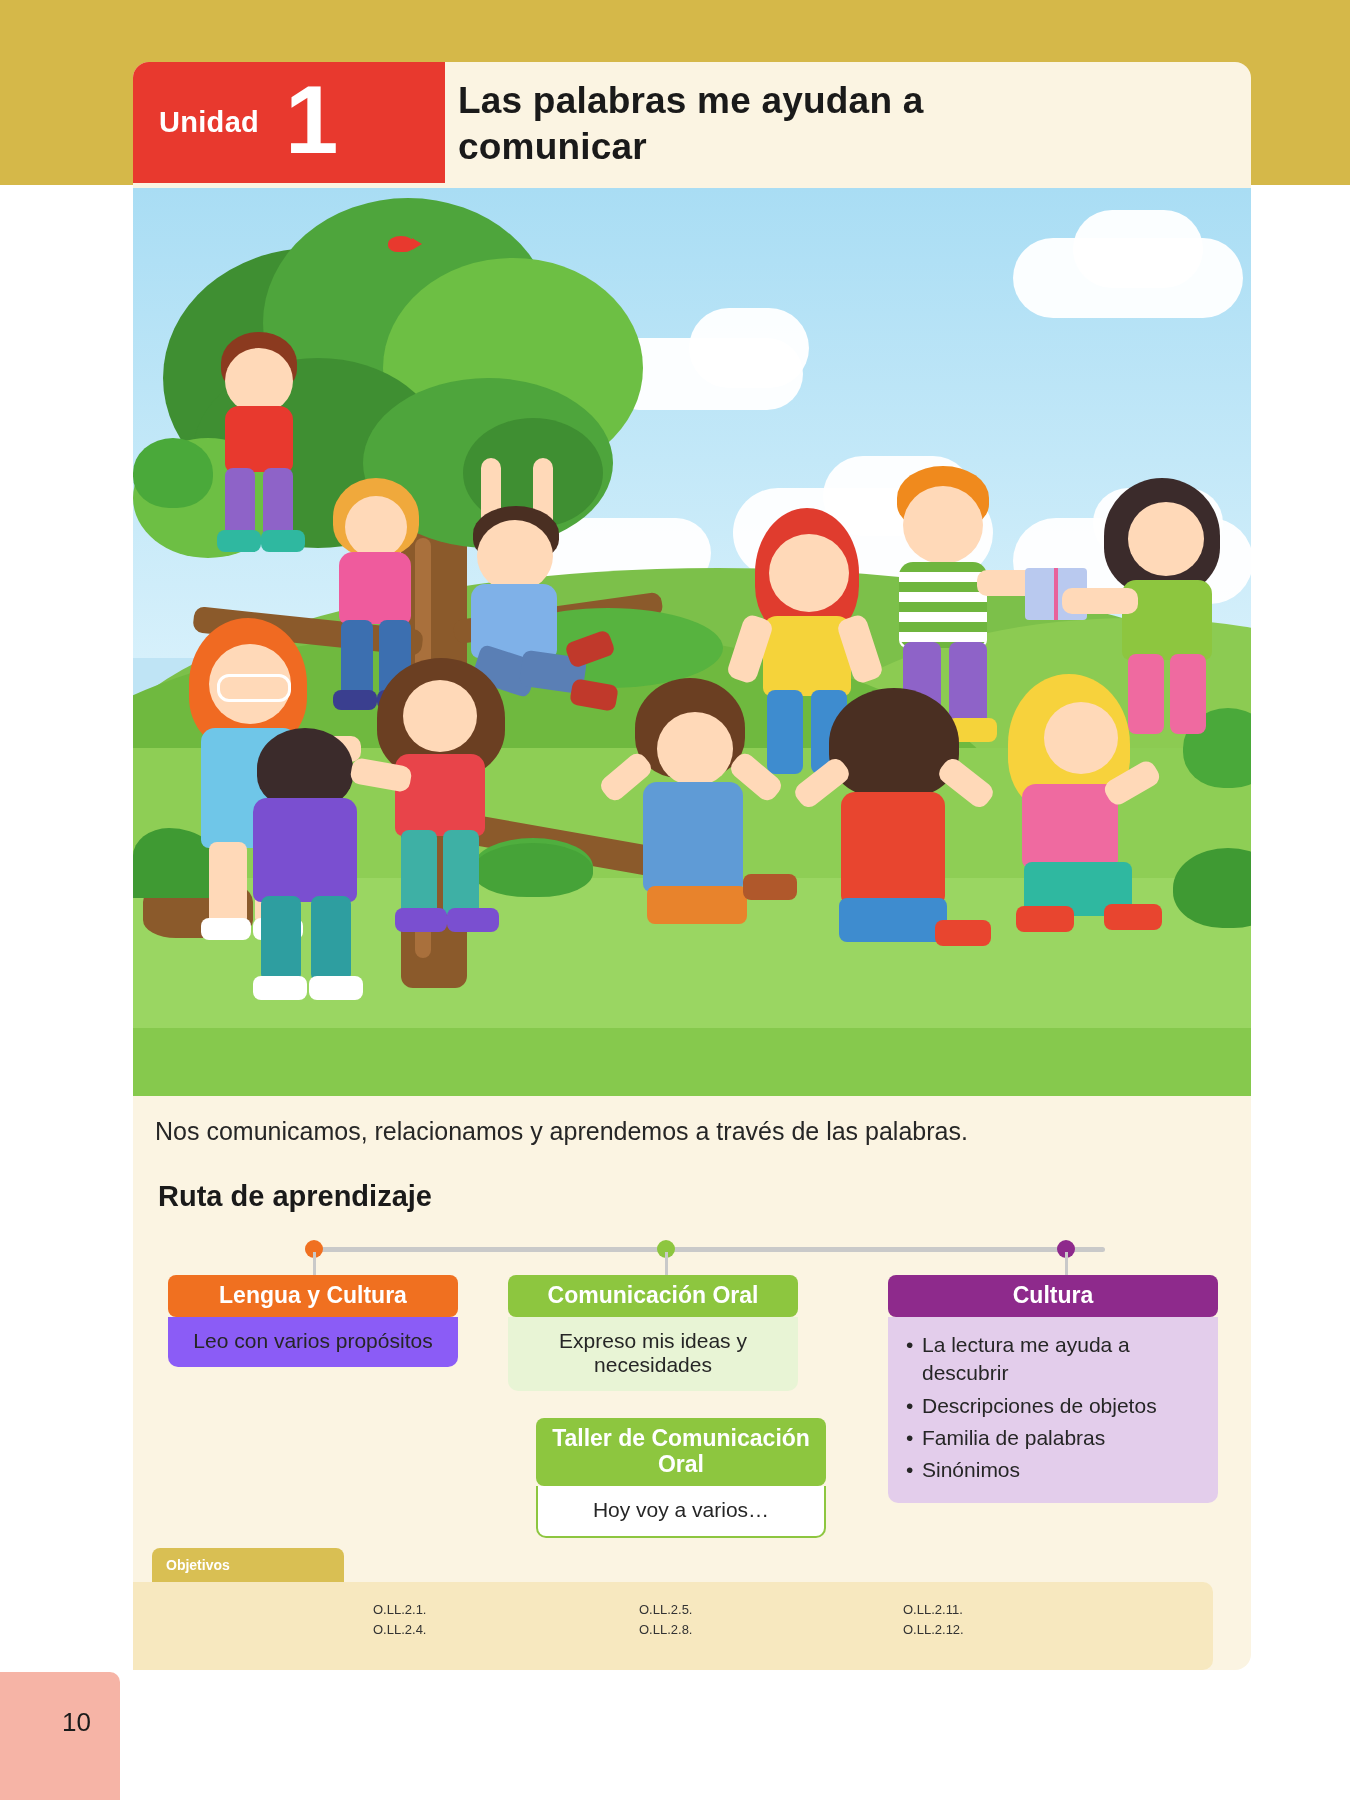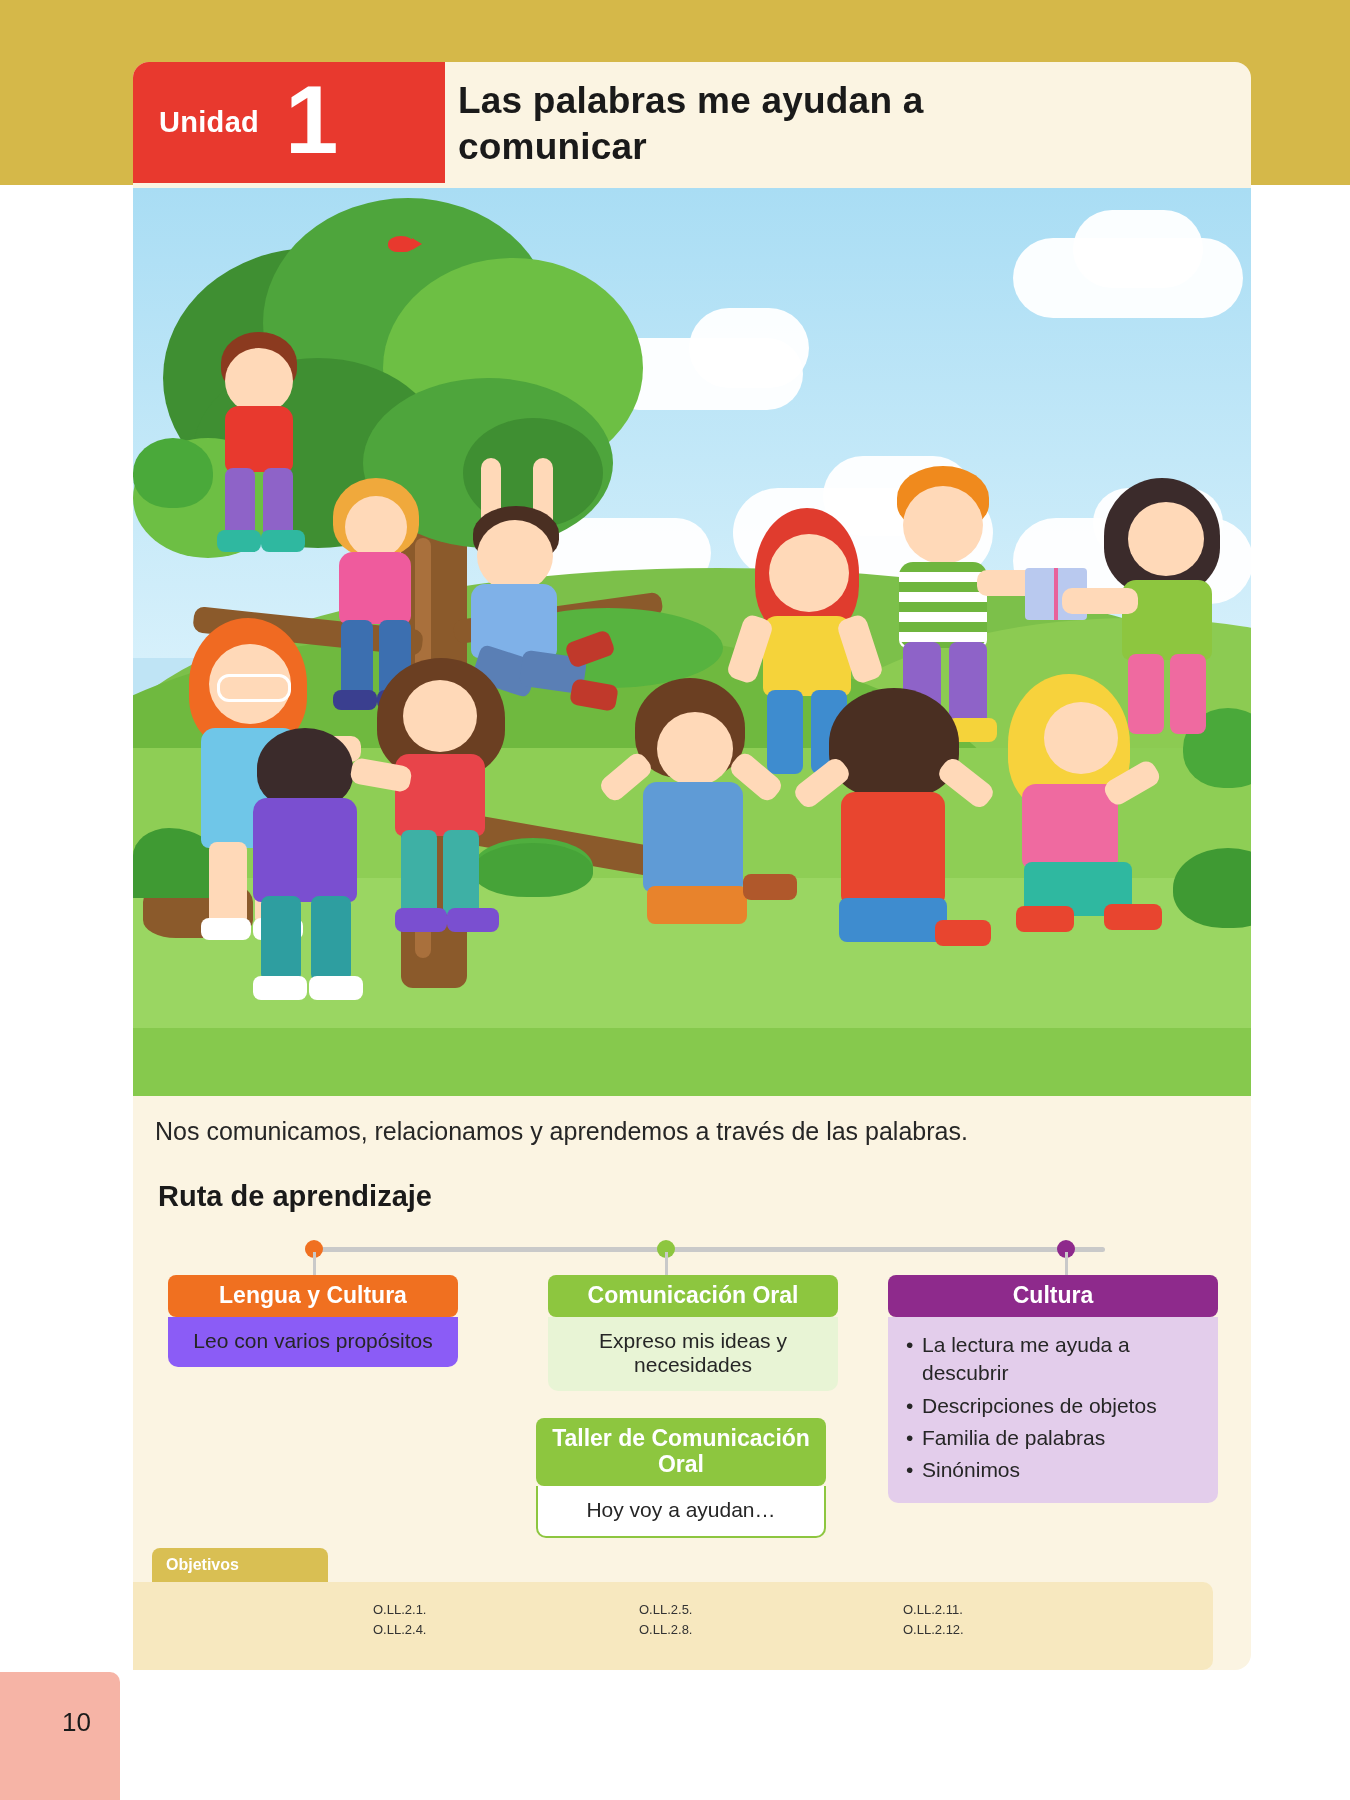--- a/index.html
+++ b/index.html
@@ -242,21 +242,21 @@
     color: #262626;
     text-align: center;
     padding: 12px 10px 14px;
   }
 
   
   #col-lengua { left: 168px; top: 1275px; width: 290px; }
   #col-lengua .pill-head { background: #f07020; }
   #col-lengua .pill-body { background: #8b5cf6; }
 
-  #col-oral { left: 548px; top: 1275px; width: 290px; }
+  #col-oral { left: 508px; top: 1275px; width: 290px; }
   #col-oral .pill-head { background: #8dc63f; }
   #col-oral .pill-body { background: #e8f4d5; }
 
   #col-taller { left: 536px; top: 1418px; width: 290px; }
   #col-taller .pill-head { background: #8dc63f; line-height: 1.15; }
   #col-taller .pill-body {
     background: #ffffff;
     border: 2px solid #8dc63f;
     border-top: none;
     border-radius: 0 0 10px 10px;
@@ -284,26 +284,26 @@
     content: "•";
     position: absolute;
     left: -16px;
     color: #262626;
   }
 
   
   .obj-tab {
     position: absolute;
     left: 152px; top: 1548px;
-    width: 176px; height: 34px;
+    width: 192px; height: 34px;
     background: #d9bf53;
     border-radius: 8px 8px 0 0;
     color: #ffffff;
     font-weight: bold;
-    font-size: 16px;
+    font-size: 14px;
     display: flex;
     align-items: center;
     padding-left: 14px;
     box-sizing: border-box;
   }
   .obj-panel {
     position: absolute;
     left: 133px; top: 1582px;
     width: 1080px; height: 88px;
     background: #f7e8bf;
@@ -535,21 +535,21 @@
     <div class="pill-body">Leo con varios propósitos</div>
   </div>
 
   <div class="rail-col" id="col-oral">
     <div class="pill-head">Comunicación Oral</div>
     <div class="pill-body">Expreso mis ideas y necesidades</div>
   </div>
 
   <div class="rail-col" id="col-taller">
     <div class="pill-head">Taller de Comunicación Oral</div>
-    <div class="pill-body">Hoy voy a ayudan…</div>
+    <div class="pill-body">Hoy voy a varios…</div>
   </div>
 
   <div class="rail-col" id="col-lectura">
     <div class="pill-head">Cultura</div>
     <div class="pill-body">
       <ul>
         <li>La lectura me ayuda a descubrir</li>
         <li>Descripciones de objetos</li>
         <li>Familia de palabras</li>
         <li>Sinónimos</li>

